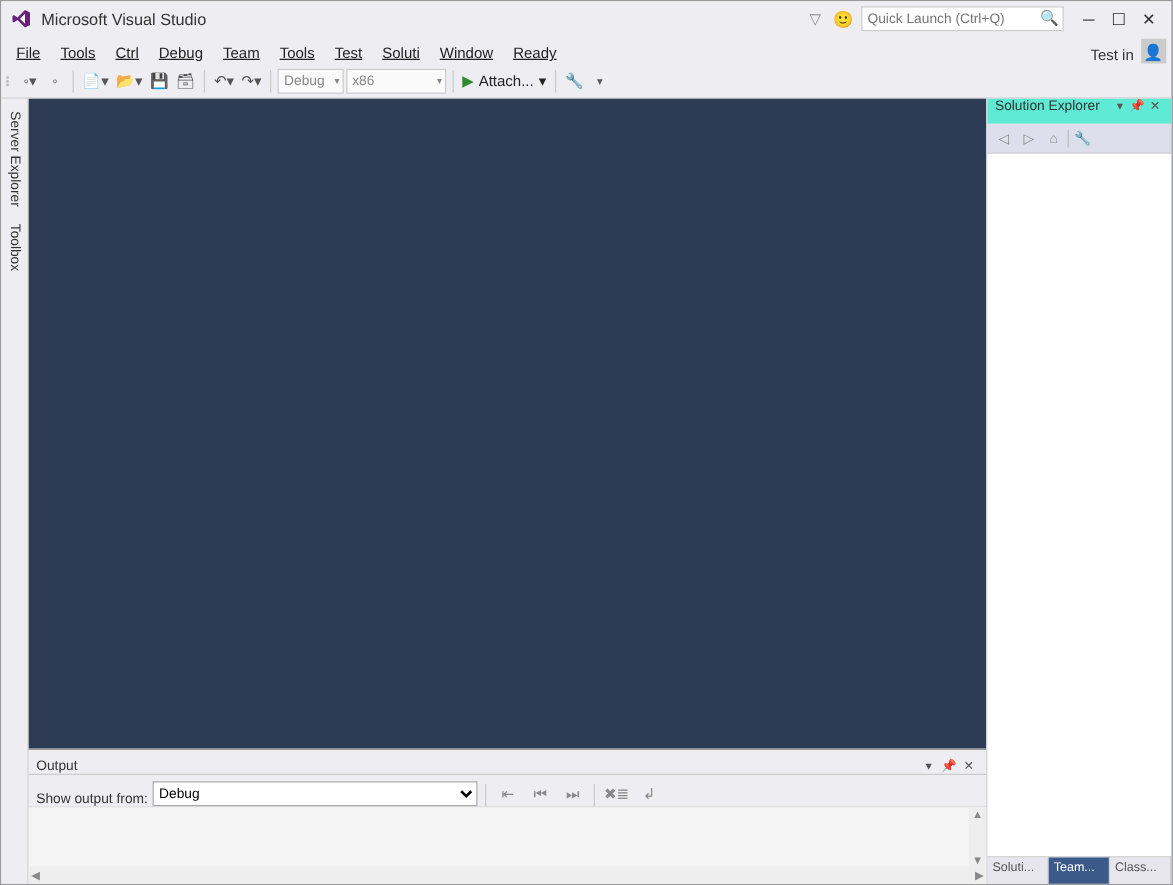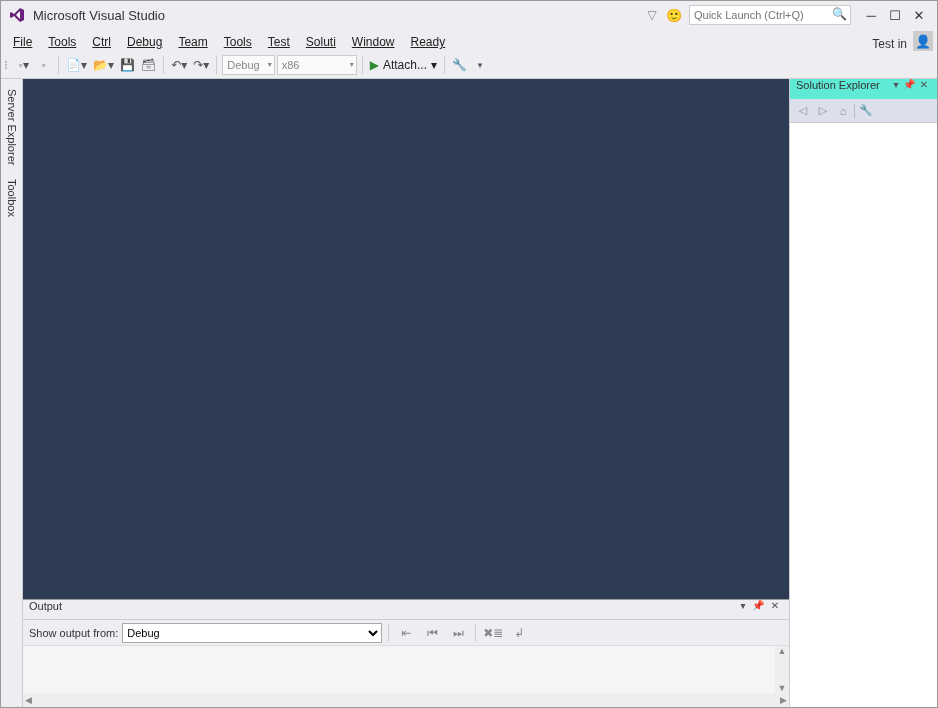--- a/index.html
+++ b/index.html
@@ -41,24 +41,24 @@
 
 .main { flex: 1; display: flex; min-height: 0; }
 .leftdock { width: 22px; background: #eeeef2; border-right: 1px solid #ccc; display: flex; flex-direction: column; align-items: center; padding-top: 4px; }
 .leftdock .tab { writing-mode: vertical-rl; font-size: 11px; color: #333; padding: 6px 2px; margin-bottom: 2px; cursor: default; }
 
 .center { flex: 1; display: flex; flex-direction: column; min-width: 0; }
 .editor { flex: 1; background: #2d3b55; }
 
 
 .output { height: 108px; background: #eeeef2; border-top: 1px solid #999; display: flex; flex-direction: column; }
-.panel-titlebar { height: 20px; background: #eeeef2; display: flex; align-items: flex-start; padding: 0 6px; font-size: 11px; color: #333; border-bottom: 1px solid #ccc; }
+.panel-titlebar { height: 20px; background: #eeeef2; display: flex; align-items: flex-end; padding: 0 6px; font-size: 11px; color: #333; border-bottom: 1px solid #ccc; }
 .panel-titlebar .spacer { flex: 1; }
 .panel-titlebar .pbtn { width: 16px; text-align: center; font-size: 10px; color: #555; }
-.output-toolbar { height: 26px; display: flex; align-items: center; padding: 0 6px; gap: 4px; background: #eeeef2; border-bottom: 1px solid #ddd; }
+.output-toolbar { height: 26px; display: flex; align-items: flex-end; padding: 0 6px; gap: 4px; background: #eeeef2; border-bottom: 1px solid #ddd; }
 .output-toolbar .lbl { font-size: 11px; color: #333; }
 .output-toolbar select { height: 20px; font-size: 11px; width: 260px; border: 1px solid #aaa; background: #fff; }
 .output-toolbar .obtn { width: 22px; height: 20px; display: flex; align-items: center; justify-content: center; color: #888; font-size: 12px; }
 .output-toolbar .osep { width: 1px; height: 18px; background: #ccc; margin: 0 2px; }
 .output-body { flex: 1; background: #f5f5f5; position: relative; }
 .output-body .vscroll { position: absolute; right: 0; top: 0; bottom: 14px; width: 14px; background: #eee; display:flex; flex-direction:column; justify-content:space-between; align-items:center; color:#888; font-size:9px; }
 .output-body .hscroll { position: absolute; left: 0; right: 0; bottom: 0; height: 14px; background: #eee; display:flex; justify-content:space-between; align-items:center; color:#888; font-size:9px; padding: 0 2px;}
 
 
 .rightdock { width: 148px; background: #eeeef2; border-left: 1px solid #ccc; display: flex; flex-direction: column; }
@@ -205,17 +205,22 @@
         <span class="pbtn">✕</span>
       </div>
       <div class="se-toolbar">
         <span class="sebtn">◁</span>
         <span class="sebtn">▷</span>
         <span class="sebtn">⌂</span>
         <span class="sebtn" style="width:1px;background:#bbb;height:14px"></span>
         <span class="sebtn active">🔧</span>
       </div>
       <div class="se-body"></div>
+      <div class="bottom-tabs">
+        <div class="btab">Soluti...</div>
+        <div class="btab active">Team...</div>
+        <div class="btab">Class...</div>
+      </div>
     </div>
   </div>
 
 
 </div>
 
 </body></html>

